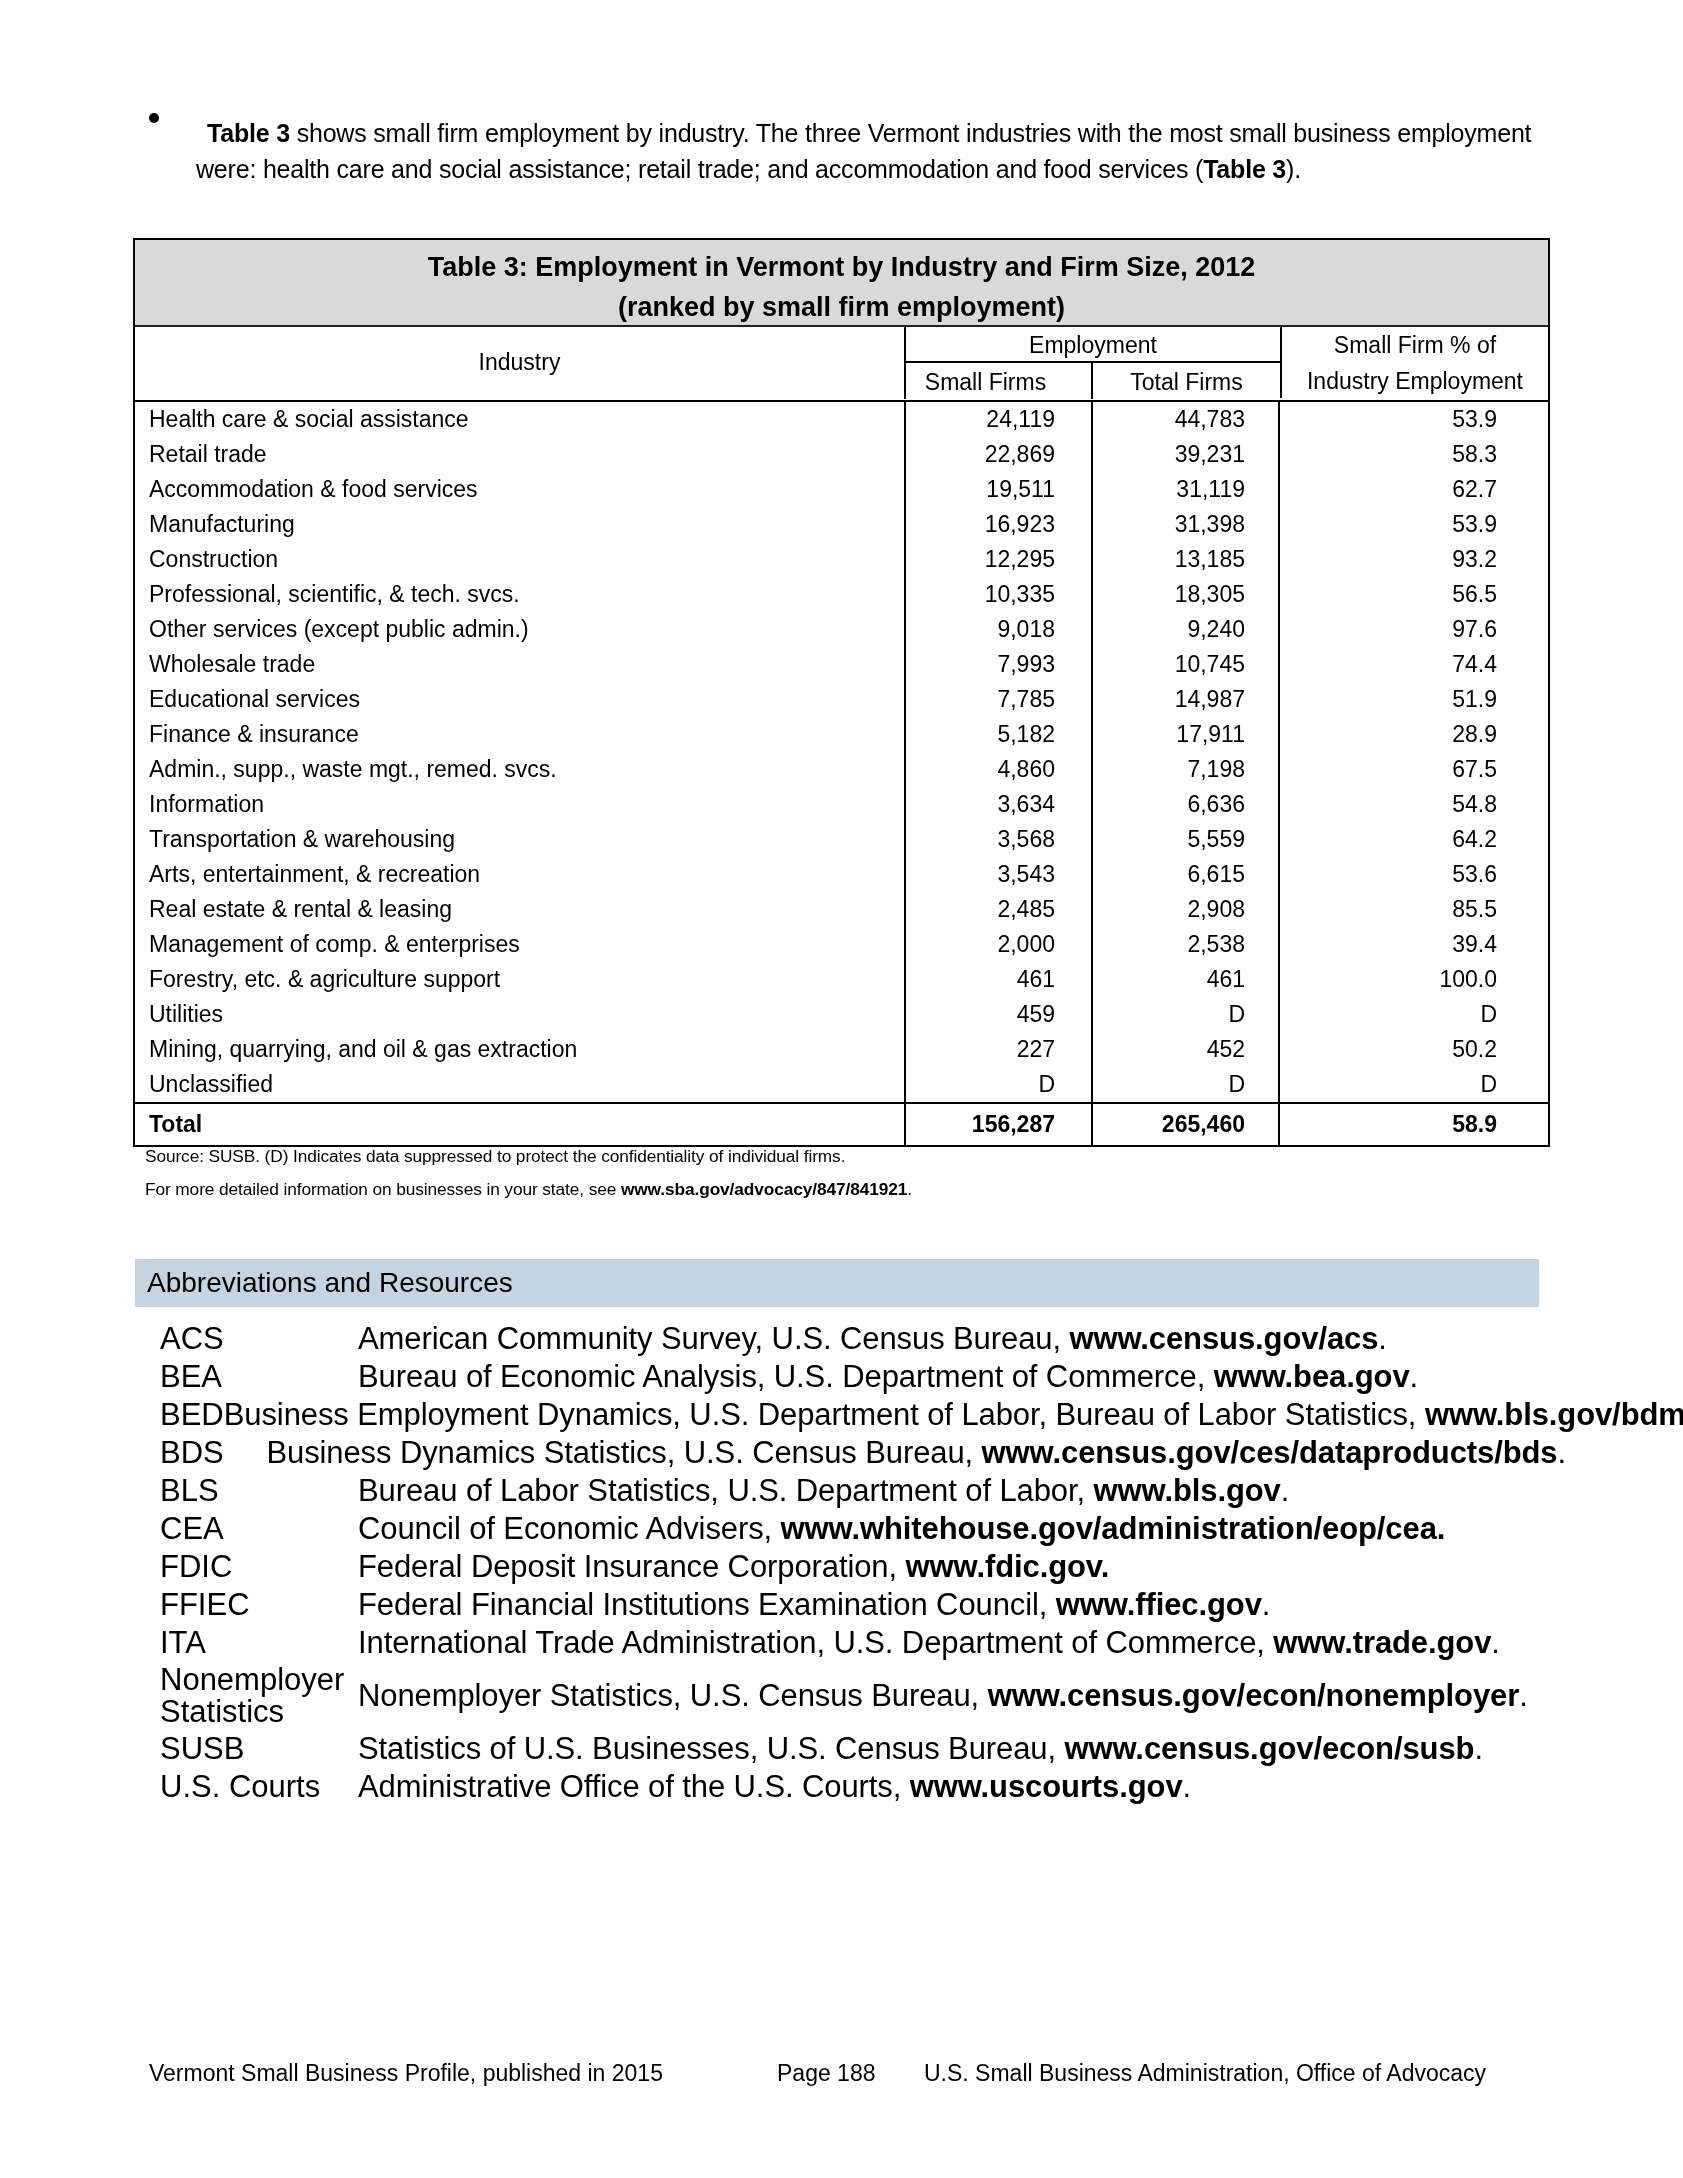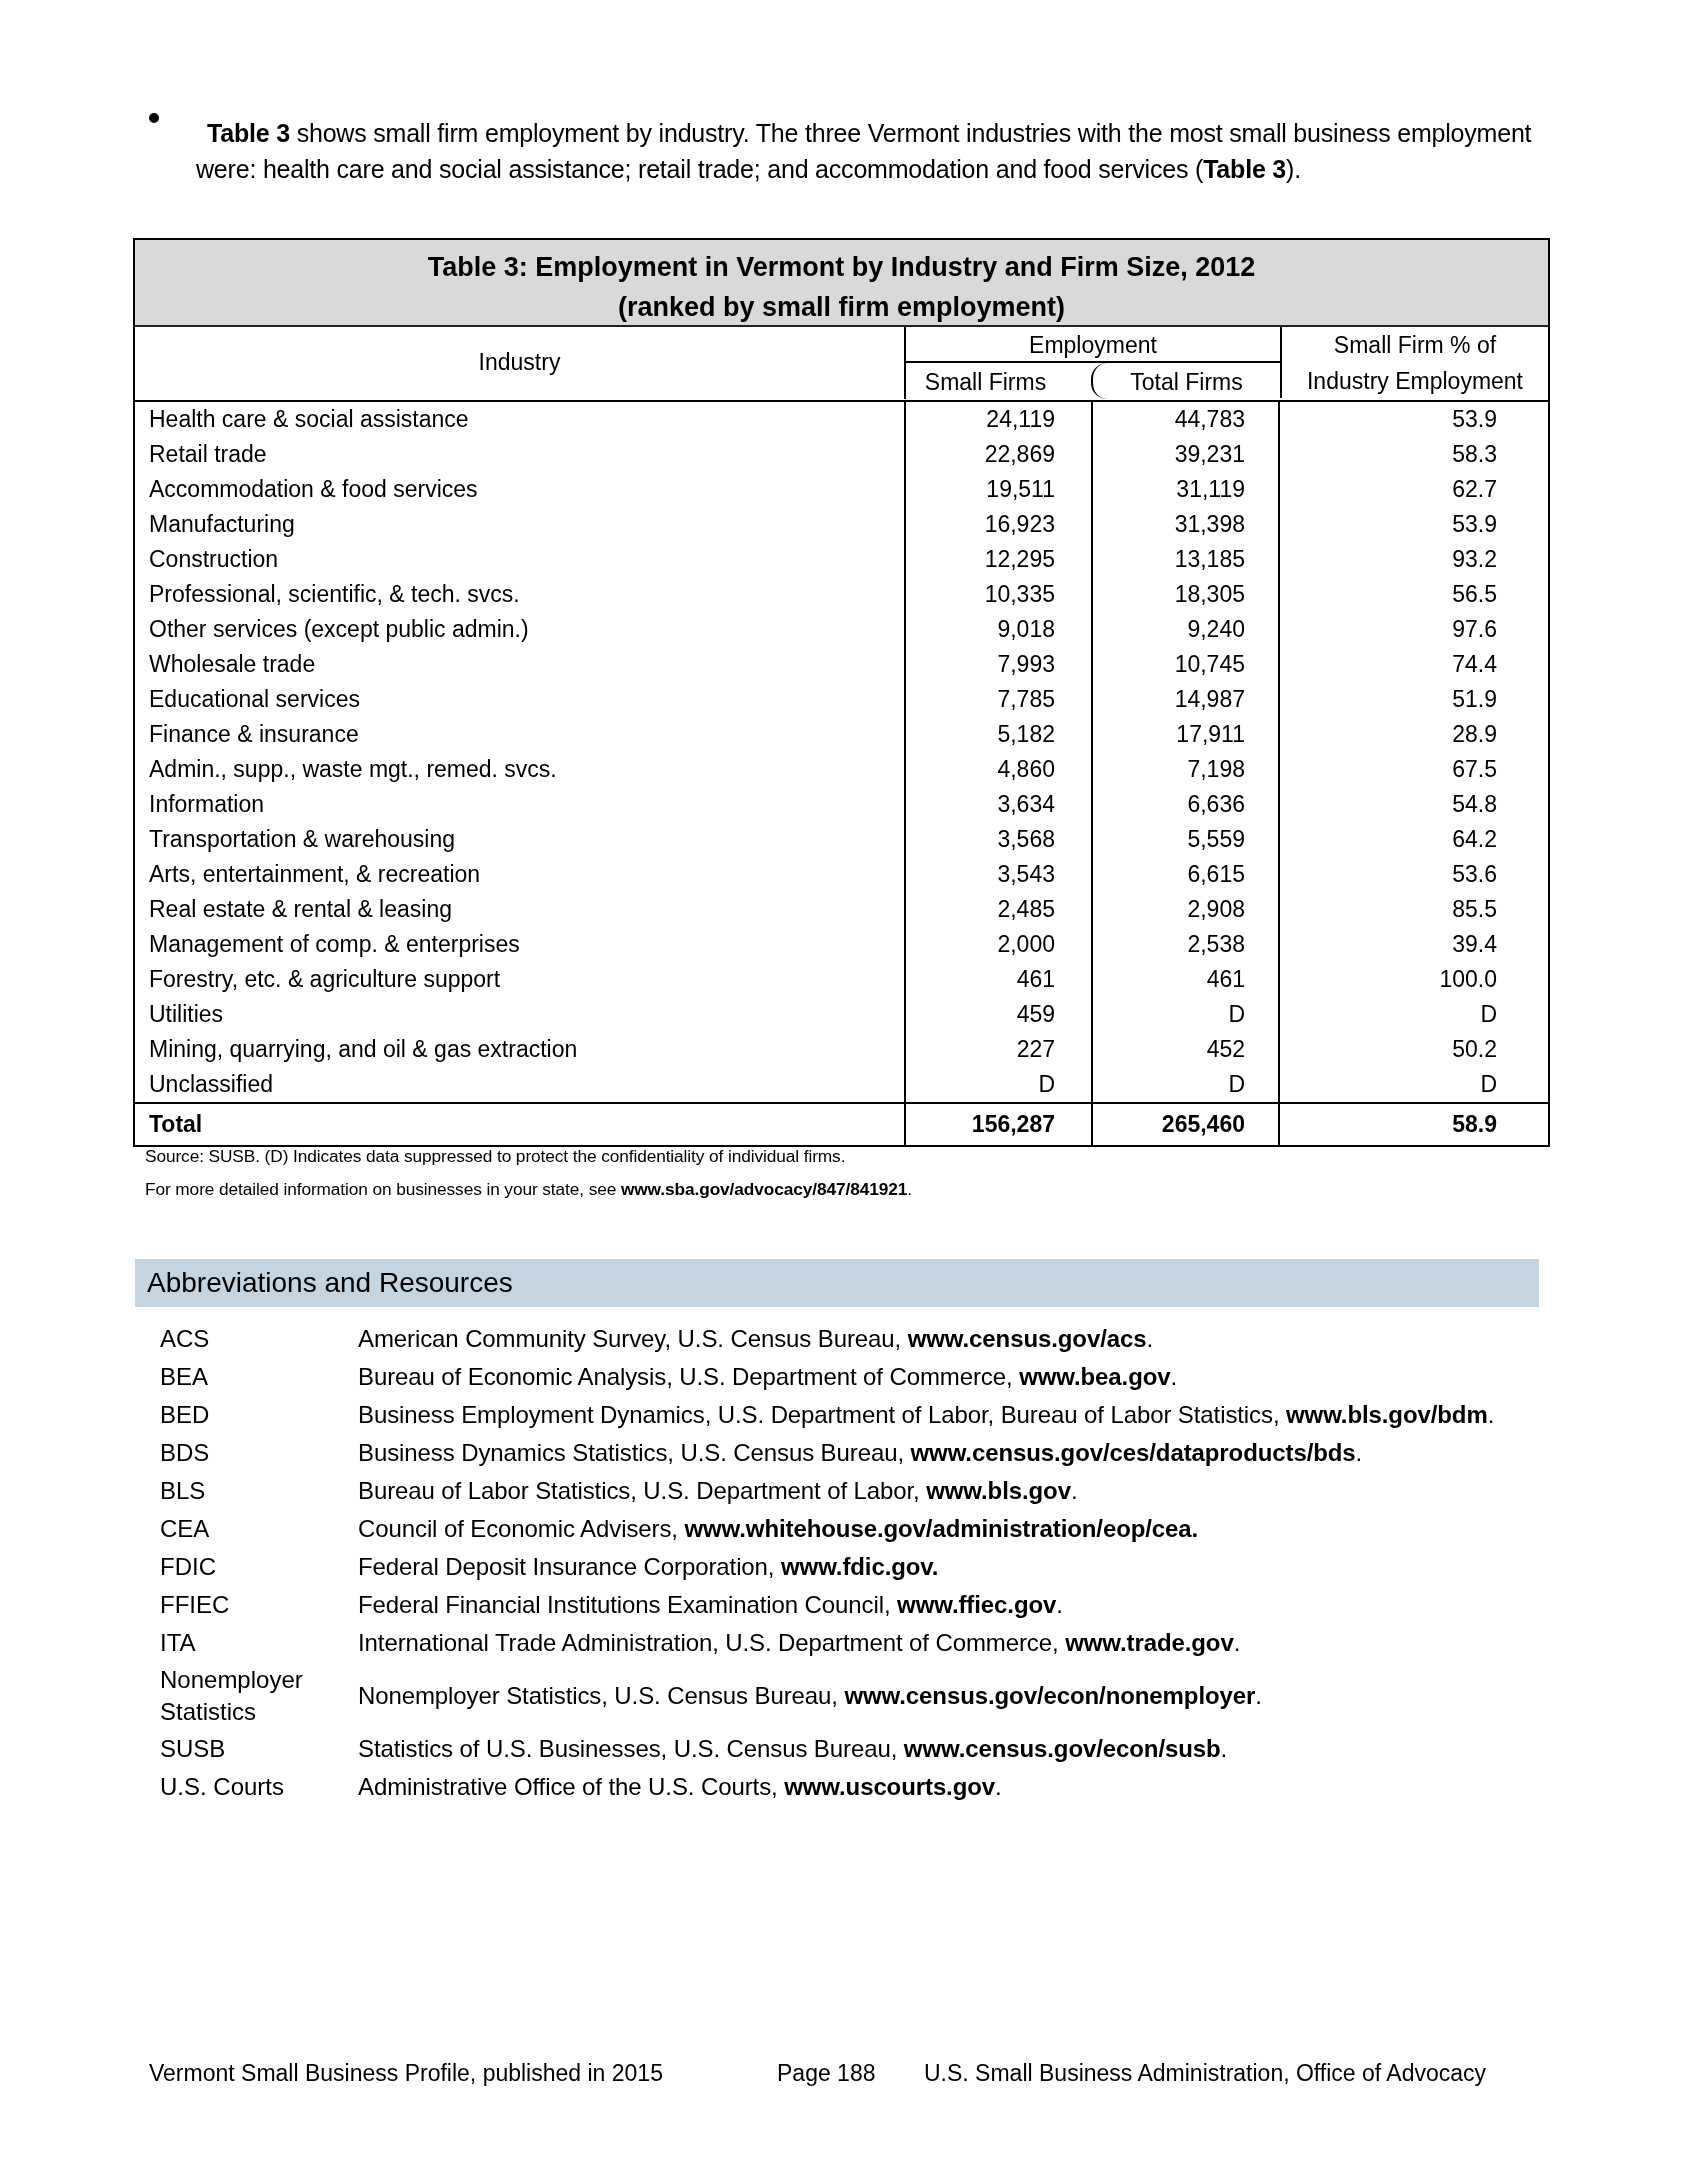--- a/index.html
+++ b/index.html
@@ -24,38 +24,38 @@
   .c2 { width: 187px; border-left: 2px solid #000; text-align: right; padding-right: 33px; }
   .c3 { flex: 1; border-left: 2px solid #000; text-align: right; padding-right: 51px; }
 
   .hdr { position: relative; height: 73px; border-bottom: 2px solid #000; }
   .hdr .h-industry { position: absolute; left: 0; top: 0; width: 769px; height: 71px; text-align: center; line-height: 71px; font-size: 23px; }
   .hdr .h-emp { position: absolute; left: 769px; top: 0; width: 376px; height: 36px; border-left: 2px solid #000; border-bottom: 2px solid #000;
                 text-align: center; line-height: 36px; font-size: 23px; box-sizing: border-box; }
   .hdr .h-small { position: absolute; left: 769px; top: 36px; width: 161px; height: 36px; border-left: 2px solid #000;
                   text-align: center; line-height: 38px; font-size: 23px; box-sizing: border-box; }
   .hdr .h-total { position: absolute; left: 956px; top: 36px; width: 189px; height: 36px; border-left: 2px solid #000;
-                  text-align: center; line-height: 38px; font-size: 23px; box-sizing: border-box; border-radius: 16px; }
+                  text-align: center; line-height: 38px; font-size: 23px; box-sizing: border-box; }
   .hdr .h-pct { position: absolute; left: 1145px; top: 0; right: 0; height: 71px; border-left: 2px solid #000;
                 text-align: center; font-size: 23px; line-height: 36px; box-sizing: border-box; }
 
   .body-rows .row { height: 35px; }
   .body-rows .cell { line-height: 35px; }
   .total-row { height: 43px; border-top: 2px solid #000; font-weight: bold; }
   .total-row .cell { line-height: 41px; font-weight: bold; }
 
   
   .note { left: 145px; font-size: 17.3px; letter-spacing: -0.1px; }
   .note b { font-weight: bold; }
 
   
   .section-band { left: 135px; top: 1259px; width: 1404px; height: 48px; background: #c4d4e0; }
   .section-title { position: absolute; left: 12px; top: 0; line-height: 48px; font-size: 28px; }
   .abbr-list { left: 160px; top: 1320px; width: 1406px; }
-  .abbr-row { display: flex; align-items: center; min-height: 38px; font-size: 24px; }
+  .abbr-row { display: flex; align-items: center; min-height: 38px; font-size: 31px; }
   .abbr-row.tall { min-height: 68px; }
   .abbr-key { width: 198px; line-height: 32px; }
   .abbr-desc { flex: 1; white-space: nowrap; letter-spacing: -0.1px; }
   .abbr-desc b { font-weight: bold; }
 
   
   .footer { top: 2057px; font-size: 23px; line-height: 32px; }
 </style>
 </head>
 <body>

